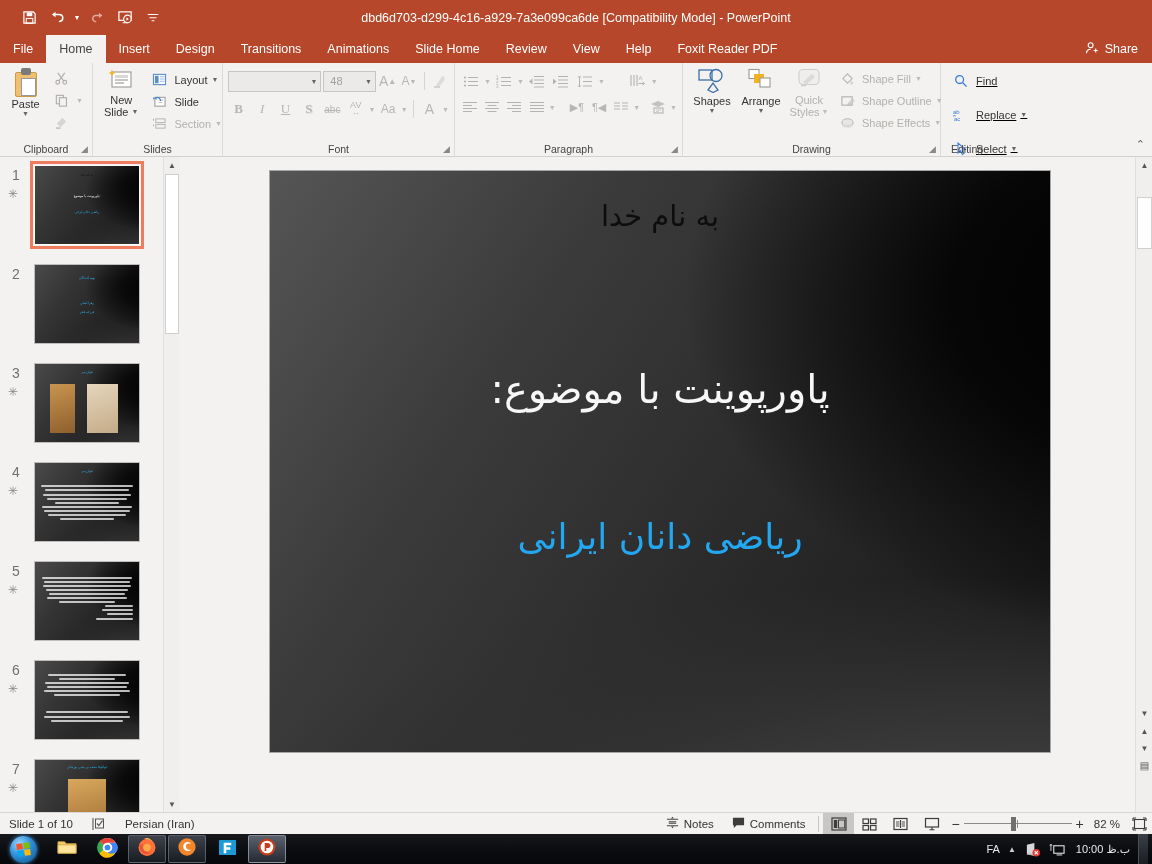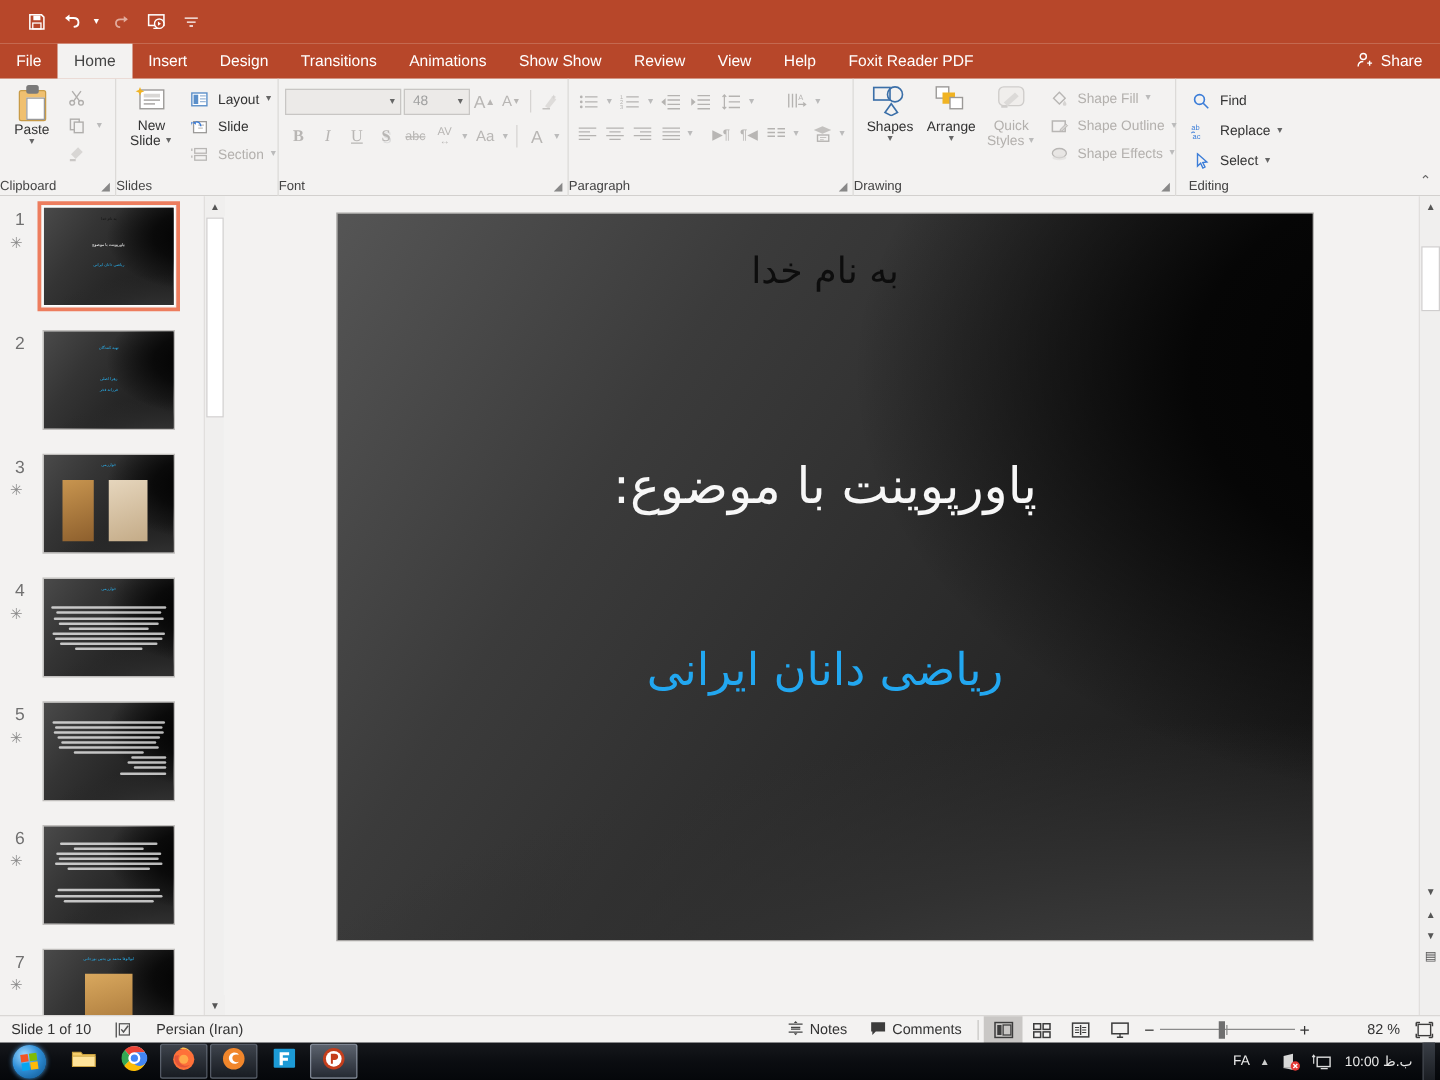--- a/index.html
+++ b/index.html
@@ -57,21 +57,21 @@
   }
 
   
   .ribbon {
     position: absolute; top: 63px; left: 0; width: 1152px; height: 94px;
     background: #f3f2f1; border-bottom: 1px solid #d2d0ce;
     display: flex;
   }
   .group { position: relative; height: 94px; border-right: 1px solid #dcdad8; padding: 3px 5px 0; }
   .group-label {
-    position: absolute; bottom: 2px; left: 0; width: 100%; 
+    position: absolute; bottom: 2px; left: 0; width: 100%; text-align: center;
     font-size: 10.5px; color: #444;
   }
   .group-launcher { position: absolute; bottom: 3px; right: 4px; font-size: 9px; color: #888; }
   .grp-body { display: flex; height: 70px; }
 
   .bigbtn {
     display: flex; flex-direction: column; align-items: center; justify-content: flex-start;
     padding: 2px 6px; font-size: 11px; color: #333; width: 52px; text-align: center; line-height: 1.1;
   }
   .smallcol { display: flex; flex-direction: column; justify-content: flex-start; gap: 1px; }
@@ -289,30 +289,31 @@
             <circle cx="11" cy="9.5" r="4" fill="#b7472a" stroke="#fff" stroke-width="1.2"></circle>
             <path d="M9.9 7.7l2.6 1.8-2.6 1.8z" fill="#fff"></path>
           </svg>
       </div>
       <div class="qat-btn">
         <svg width="14" height="12" viewBox="0 0 16 12">
             <path d="M2 2h12M4 5.6h8M6.4 9.2h3.2" stroke="#fff" stroke-width="1.2"></path>
           </svg>
       </div>
     </div>
+    <div class="title-text">dbd6d703-d299-4c16-a929-7a3e099ca6de [Compatibility Mode]  -  PowerPoint</div>
   </div>
 
   <div class="tabsrow">
     <div class="tab">File</div>
     <div class="tab active">Home</div>
     <div class="tab">Insert</div>
     <div class="tab">Design</div>
     <div class="tab">Transitions</div>
     <div class="tab">Animations</div>
-    <div class="tab">Show Show</div>
+    <div class="tab">Slide Home</div>
     <div class="tab">Review</div>
     <div class="tab">View</div>
     <div class="tab">Help</div>
     <div class="tab">Foxit Reader PDF</div>
     <div class="share">
       <span>
         <svg width="15" height="14" viewBox="0 0 16 14">
             <circle cx="6" cy="4" r="2.6" fill="none" stroke="#fff" stroke-width="1.2"></circle>
             <path d="M1.6 12.5c0-2.7 2-4.2 4.4-4.2" fill="none" stroke="#fff" stroke-width="1.2"></path>
             <path d="M11.4 7.6v4.2M9.3 9.7h4.2" stroke="#fff" stroke-width="1.2"></path>
@@ -634,21 +635,21 @@
             <span class="caret dis">▼</span>
           </div>
         </div>
       </div>
       <div class="group-label">Drawing</div>
       <div class="group-launcher">◢</div>
     </div>
 
     <div class="group" style="width:97px;border-right:none;">
       <div class="grp-body">
-        <div class="smallcol" style="padding-top:4px;gap:3px;">
+        <div class="smallcol" style="padding-top:4px;gap:13px;text-decoration:underline;">
           <div class="smallbtn">
             <span class="iconbtn">
               <svg width="14" height="14" viewBox="0 0 15 15">
                   <circle cx="6" cy="6" r="4.2" fill="none" stroke="#3b7dd8" stroke-width="1.4"></circle>
                   <path d="M9.2 9.2 13.5 13.5" stroke="#3b7dd8" stroke-width="1.4"></path>
                 </svg>
             </span>
             <span>Find</span>
           </div>
           <div class="smallbtn">
@@ -891,21 +892,21 @@
       <span style="font-size:14px;">−</span>
     </div>
     <div class="zoomtrack">
       <div class="rail"></div>
       <div class="mid"></div>
       <div class="knob"></div>
     </div>
     <div class="st-item" style="padding:0 4px;">
       <span style="font-size:14px;">+</span>
     </div>
-    <div class="st-item" style="padding:0 6px;margin-left:36px;">
+    <div class="st-item" style="padding:0 6px;">
       <span>82 %</span>
     </div>
     <div class="viewbtn" style="width:26px;">
       <svg width="15" height="14" viewBox="0 0 15 14">
           <rect x="2.5" y="2.5" width="10" height="9" fill="none" stroke="#3c3c3c" stroke-width="1.1"></rect>
           <path d="M1 1h3M1 1v3M14 1h-3M14 1v3M1 13h3M1 13v-3M14 13h-3M14 13v-3" stroke="#3c3c3c" stroke-width="1.2"></path>
         </svg>
     </div>
   </div>
 

